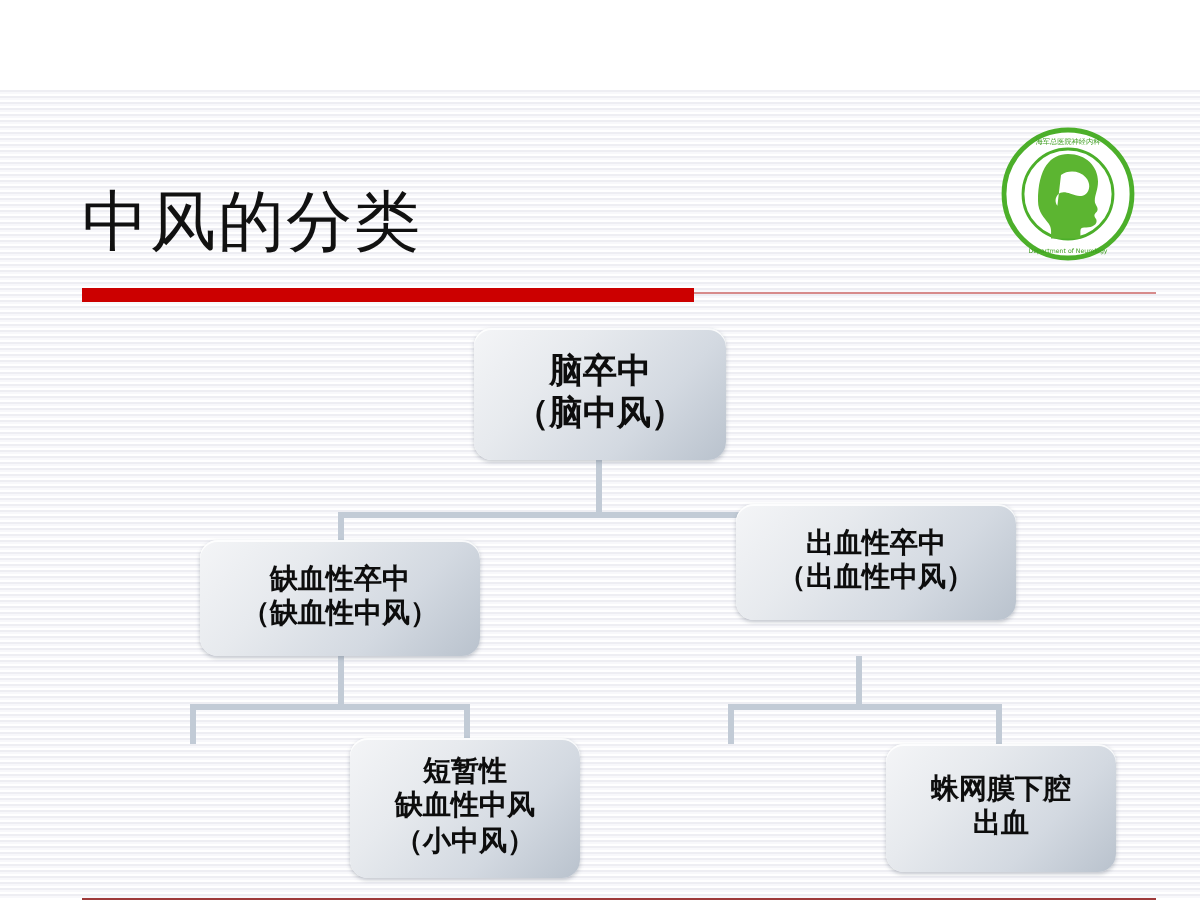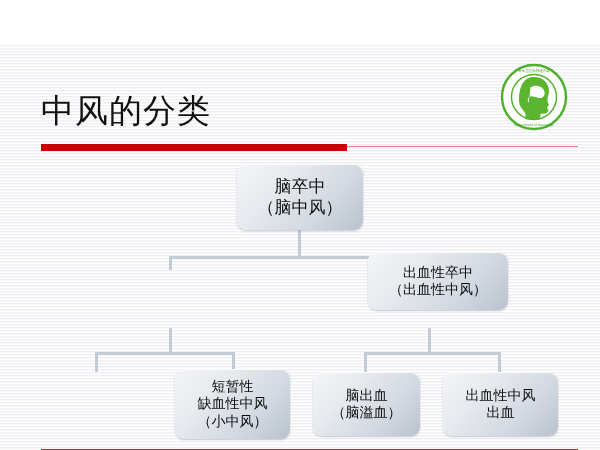--- a/index.html
+++ b/index.html
@@ -96,20 +96,21 @@
     background: linear-gradient(133deg, #f4f5f7 0%, #e7eaee 32%, #d3d9e1 68%, #b9c2cd 100%);
     box-shadow: 0 1px 2px rgba(90,100,115,0.35), inset 0 1px 0 rgba(255,255,255,0.85);
     display: flex;
     align-items: center;
     justify-content: center;
     text-align: center;
     color: #0d0d0d;
     font-family: "DejaVu Serif", "Liberation Serif", serif;
     line-height: 1.22;
     white-space: pre-line;
+    font-weight: bold;
   }
 
   #node-root   { left:237px; top:120px; width:126px; height:66px; font-size:17px; }
   #node-isch   { left:100px; top:226px; width:140px; height:58px; font-size:14px; }
   #node-hem    { left:368px; top:208px; width:140px; height:58px; font-size:14px; }
 
   #node-infarct { left:41px;  top:328px; width:111px; height:64px; font-size:14px; }
   #node-tia     { left:175px; top:325px; width:115px; height:70px; font-size:14px; }
   #node-ich     { left:313px; top:328px; width:107px; height:64px; font-size:14px; }
   #node-sah     { left:443px; top:328px; width:115px; height:64px; font-size:14px; }
@@ -149,30 +150,30 @@
   <div class="conn v" style="left:232px; top:308px; height:17px;"></div>
 
   <div class="conn v" style="left:428px; top:284px; height:26px;"></div>
   <div class="conn h" style="left:364px; top:308px; width:137px;"></div>
   <div class="conn v" style="left:364px; top:308px; height:20px;"></div>
   <div class="conn v" style="left:498px; top:308px; height:20px;"></div>
 
   <div class="node" id="node-root">脑卒中
 （脑中风）</div>
 
+  <div class="node" id="node-isch">缺血性卒中
+（缺血性中风）</div>
 
   <div class="node" id="node-hem">出血性卒中
 （出血性中风）</div>
 
 
   <div class="node" id="node-tia">短暂性
 缺血性中风
 （小中风）</div>
 
-  <div class="node" id="node-ich">脑出血
-（脑溢血）</div>
 
-  <div class="node" id="node-sah">出血性中风
+  <div class="node" id="node-sah">蛛网膜下腔
 出血</div>
 
   <div id="footer-rule"></div>
 
 </div>
 
 </body></html>

